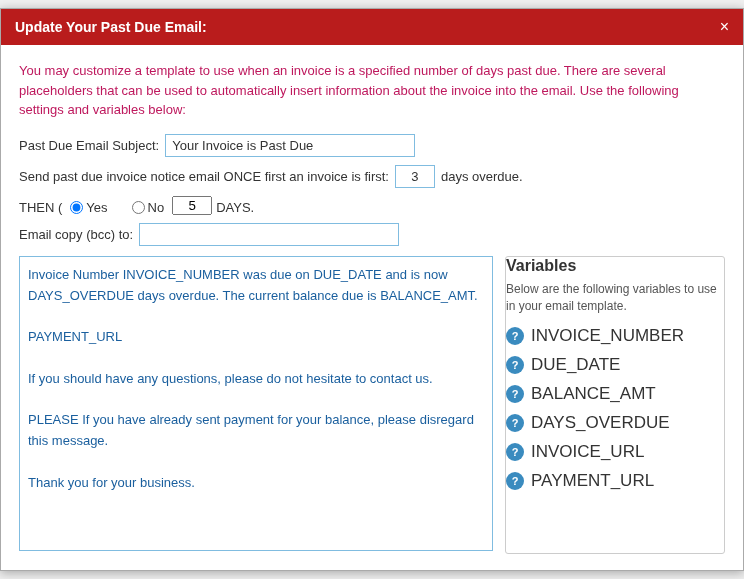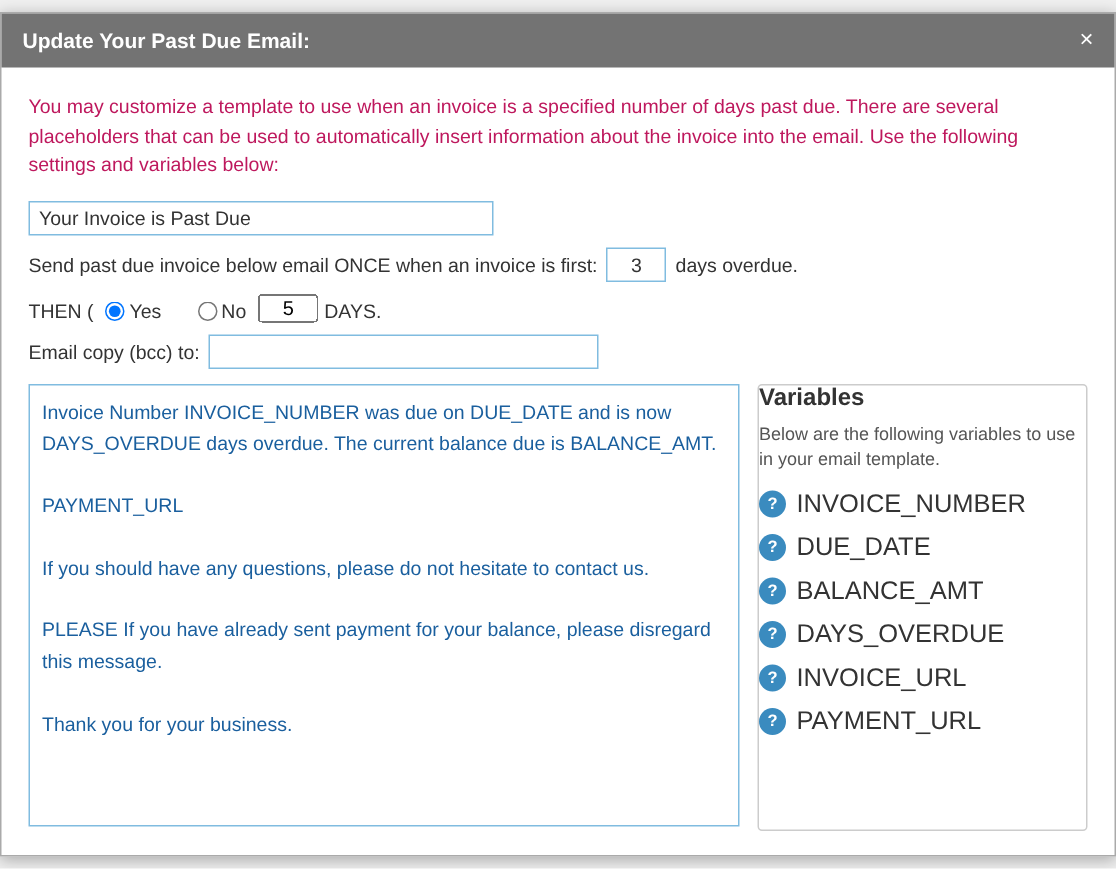--- a/index.html
+++ b/index.html
@@ -12,21 +12,21 @@
       align-items: center;
       min-height: 100vh;
     }
     .modal {
       width: 744px;
       background: #fff;
       border: 1px solid #aaa;
       box-shadow: 0 2px 10px rgba(0,0,0,0.3);
     }
     .modal-header {
-      background: #737373;
+      background: #b91c1c;
       color: #fff;
       padding: 10px 14px;
       display: flex;
       justify-content: space-between;
       align-items: center;
       font-size: 14px;
       font-weight: bold;
     }
     .modal-header .close-btn {
       background: none;
@@ -56,21 +56,21 @@
       white-space: nowrap;
     }
     .form-row input[type="text"] {
       border: 1px solid #80bce0;
       padding: 3px 6px;
       font-size: 13px;
       color: #333;
       outline: none;
     }
     .subject-input {
-      width: 310px;
+      width: 250px;
     }
     .days-input {
       width: 40px;
       text-align: center;
     }
     .every-days-input {
       width: 40px;
       text-align: center;
     }
     .bcc-input {
@@ -166,25 +166,26 @@
 
 <div class="modal">
   <div class="modal-header">
     <span>Update Your Past Due Email:</span>
     <button class="close-btn">×</button>
   </div>
   <div class="modal-body">
     <p class="description">You may customize a template to use when an invoice is a specified number of days past due. There are several placeholders that can be used to automatically insert information about the invoice into the email. Use the following settings and variables below:</p>
 
     <div class="form-row">
+      <label>Past Due Email Subject:</label>
       <input type="text" class="subject-input" value="Your Invoice is Past Due" style="">
     </div>
 
     <div class="form-row">
-      <label>Send past due invoice below email ONCE when an invoice is first:</label>
+      <label>Send past due invoice notice email ONCE first an invoice is first:</label>
       <input type="text" class="days-input" value="3" style="">
       <label>days overdue.</label>
     </div>
 
     <div class="radio-row">
       <label>THEN (</label>
       <div class="radio-group">
         <label>
           <input type="radio" name="sending" checked="" style="">
           <span>Yes</span>

